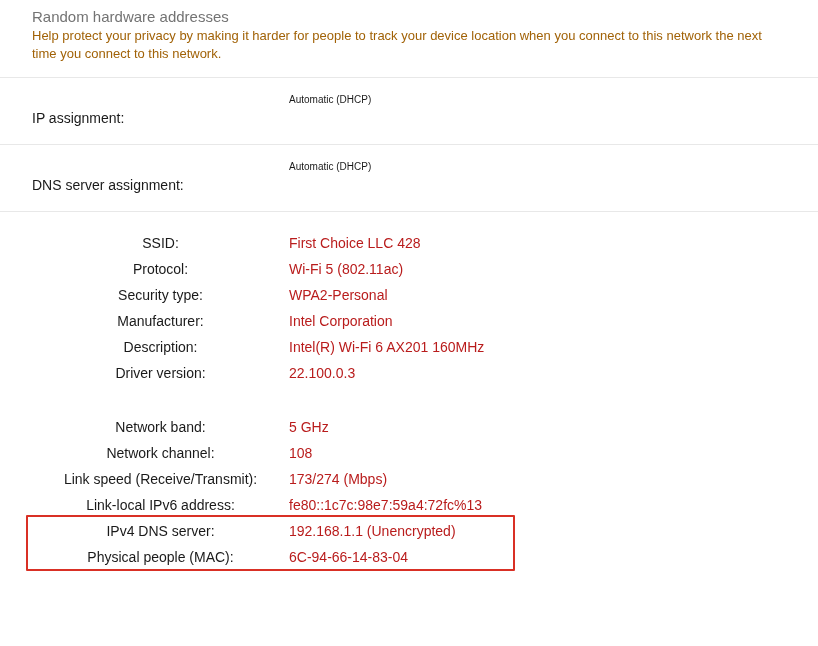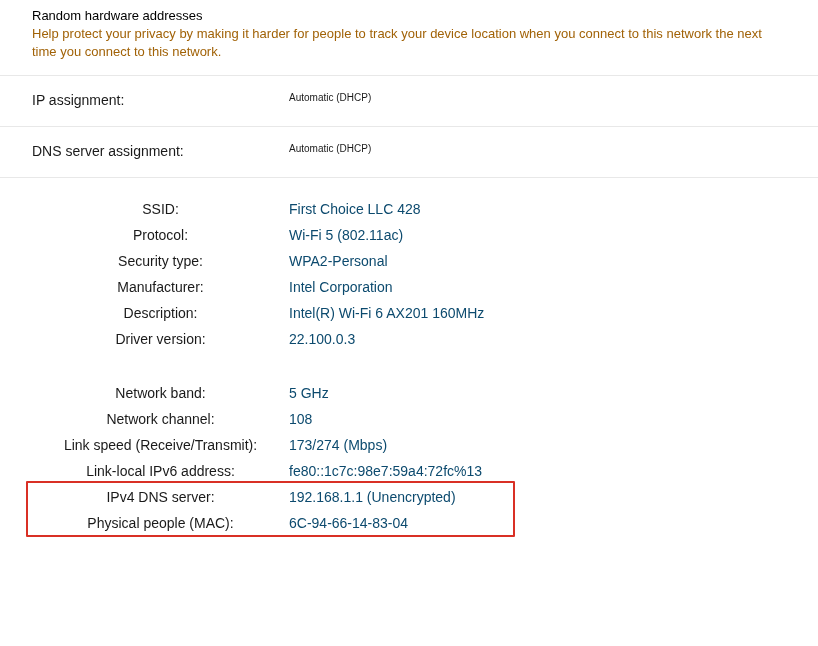--- a/index.html
+++ b/index.html
@@ -16,43 +16,44 @@
       height: 646px;
       overflow: hidden;
     }
     .container {
       padding: 8px 0 0 0;
     }
     .header-section {
       padding: 0 32px 14px 32px;
     }
     .header-title {
-      font-size: 13px;
+      font-size: 15px;
       font-weight: 400;
-      color: #000000;
+      color: #737373;
       margin-bottom: 2px;
     }
     .header-desc {
       font-size: 13px;
       color: #a16207;
       line-height: 1.4;
     }
     .divider {
       height: 1px;
       background: #e8e8e8;
     }
     .setting-row {
       display: flex;
       padding: 16px 32px 18px 32px;
     }
     .setting-label {
       width: 257px;
       font-size: 14px;
       color: #1a1a1a;
       flex-shrink: 0;
+      margin-top: 16px;
     }
     .setting-value {
       font-size: 10px;
       color: #1a1a1a;
     }
     .details-section {
       padding: 18px 32px 6px 32px;
       text-align: center;
     }
     .detail-row {
@@ -60,21 +61,21 @@
       padding: 5px 0;
     }
     .detail-label {
       width: 257px;
       font-size: 14px;
       color: #1a1a1a;
       flex-shrink: 0;
     }
     .detail-value {
       font-size: 14px;
-      color: #0c4a6e;
+      color: #b91c1c;
     }
     .gap-row {
       height: 28px;
     }
     .highlight-box {
       position: absolute;
       border: 2px solid #d93025;
       border-radius: 1px;
       pointer-events: none;
       z-index: 10;

